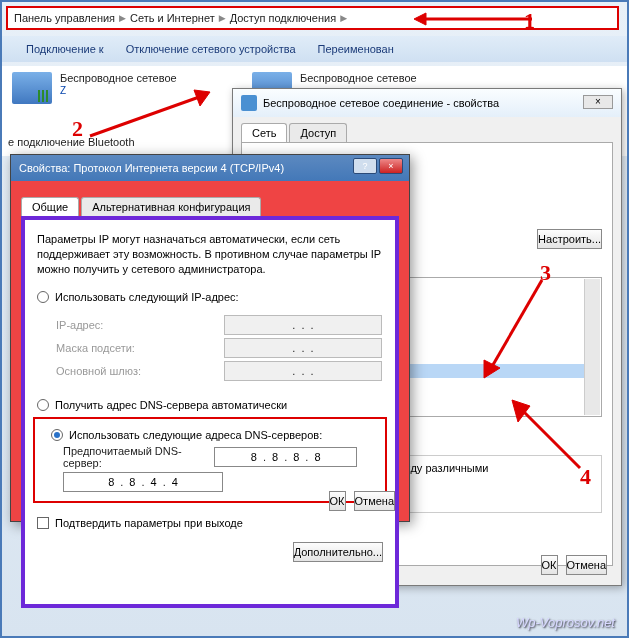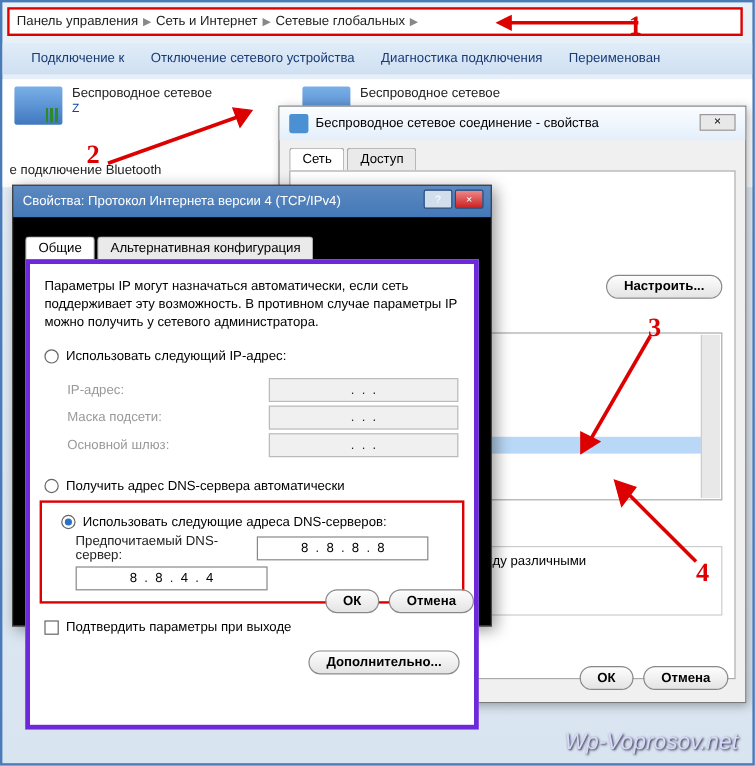--- a/index.html
+++ b/index.html
@@ -26,35 +26,35 @@
 
 .dialog-back { position: absolute; top: 86px; left: 230px; width: 390px; height: 498px; background: #f0f0f0; border: 1px solid #7a7a7a; box-shadow: 2px 2px 8px rgba(0,0,0,.3); }
 .dlg-title { height: 28px; background: linear-gradient(#fafdff,#e4effa); display:flex; align-items:center; padding: 0 8px; gap:6px; }
 .dlg-title .ticon { width:16px; height:16px; background:#4a90d2; border-radius:2px; }
 .dlg-close { position:absolute; right:8px; top:6px; width:30px; height:14px; background:#e8e8e8; border:1px solid #999; text-align:center; line-height:12px; font-size:10px; }
 .tabs-back { display:flex; padding: 6px 8px 0; gap:2px; }
 .tab { background:#fff; border:1px solid #aaa; border-bottom:none; padding:3px 10px; border-radius:3px 3px 0 0; }
 .tab.inactive { background:#eaeaea; }
 .tabbody { margin:0 8px 8px; background:#fff; border:1px solid #aaa; height:calc(100% - 72px); padding:10px; position:relative; }
 .adapter-label { margin: 60px 0 4px; }
-.btn { background: linear-gradient(#fdfdfd,#e4e4e4); border:1px solid #888; border-radius:10px; padding:3px 14px; display:inline-block;font-weight:bold; }
+.btn { background: linear-gradient(#fdfdfd,#e4e4e4); border:1px solid #888; border-radius:0; padding:3px 0; display:inline-block; }
 .btn.dis { color:#888; }
 .right-align { text-align:right; }
 .items-label { margin-top:12px; }
 .items-list { border:1px solid #aaa; height:140px; margin-top:4px; overflow:hidden; padding:2px; }
 .items-list div { padding:1px 2px; white-space:nowrap; }
 .items-list .sel { background:#b9d7f6; }
 .scroll-track { position:absolute; right:1px; top:1px; width:16px; height:calc(100% - 2px); background:#e8e8e8; border-left:1px solid #ccc; }
 .btnrow-back { display:flex; gap:8px; margin-top:8px; justify-content:flex-start; }
 .desc { margin-top:10px; border:1px solid #ccc; padding:6px; height:58px; }
 .desc-t { font-weight:400; margin-bottom:2px; }
 .ok-row { position:absolute; right:14px; bottom:10px; display:flex; gap:8px; }
 
 
-.dialog-front { position: absolute; top: 152px; left: 8px; width: 400px; height: 368px; background:#000000; border:1px solid #444; box-shadow: 3px 3px 12px rgba(0,0,0,.4); }
+.dialog-front { position: absolute; top: 152px; left: 8px; width: 400px; height: 368px; background:#ef4444; border:1px solid #444; box-shadow: 3px 3px 12px rgba(0,0,0,.4); }
 .dlg-title-f { height:26px; background: linear-gradient(#5c89c0,#4378b8); color:#fff; display:flex; align-items:center; padding:0 8px; position:relative; }
 .winbtns { position:absolute; right:6px; top:3px; display:flex; gap:2px; }
 .winbtn { width:24px; height:16px; border:1px solid #2a4a78; background:#d0deee; border-radius:2px; text-align:center; font-size:9px; line-height:14px; }
 .winbtn.close { background: linear-gradient(#e88,#c22); color:#fff; }
 .tabs-front { display:flex; padding: 16px 10px 0; gap:2px; }
 .front-body { margin:0 10px 10px; background:#fff; border:4px solid #6d28d9; height:392px; padding:12px; position:relative; }
 .para { line-height:1.35; margin-bottom:14px; }
 .radio-row { display:flex; align-items:center; gap:6px; margin:4px 0; }
 .radio { width:12px; height:12px; border:1px solid #666; border-radius:50%; display:inline-block; position:relative; }
 .radio.checked::after { content:""; position:absolute; inset:2px; background:#2a72c8; border-radius:50%; }
@@ -69,38 +69,37 @@
 .check-row { display:flex; align-items:center; gap:6px; margin-top:14px; }
 .checkbox { width:12px; height:12px; border:1px solid #666; background:#fff; display:inline-block; }
 .adv-btn { position:absolute; right:12px; bottom:42px; }
 .ok-row-f { position:absolute; right:14px; bottom:10px; display:flex; gap:8px; }
 
 
 .arrow { position:absolute; pointer-events:none; }
 .arrow-red { stroke:#d00; fill:#d00; }
 .num { position:absolute; color:#d00; font-size:22px; font-weight:bold; font-family: Georgia, serif; }
 
-.watermark { position:absolute; right:12px; bottom:6px; color:#d8d8ff; font-size:19px; font-style:italic; text-shadow:1px 1px 2px #223; }
+.watermark { position:absolute; right:12px; bottom:6px; color:#d8d8ff; font-size:13px; font-style:italic; text-shadow:1px 1px 2px #223; }
 </style>
 </head>
 <body>
 
 <div class="breadcrumb">
   <span class="crumb">Панель управления</span>
   <span class="sep">▶</span>
   <span class="crumb">Сеть и Интернет</span>
   <span class="sep">▶</span>
-  <span class="crumb">Сетевые глобальных</span>
+  <span class="crumb">Доступ подключения</span>
   <span class="sep">▶</span>
 </div>
 
 <div class="toolbar">
   <span>Подключение к</span>
   <span>Отключение сетевого устройства</span>
-  <span>Диагностика подключения</span>
   <span>Переименован</span>
 </div>
 
 <div class="conns">
   <div class="conn-item">
     <div class="conn-icon wifi"></div>
     <div class="conn-text">
       <span class="t1">Беспроводное сетевое</span>
       <span class="t3">Z</span>
     </div>

